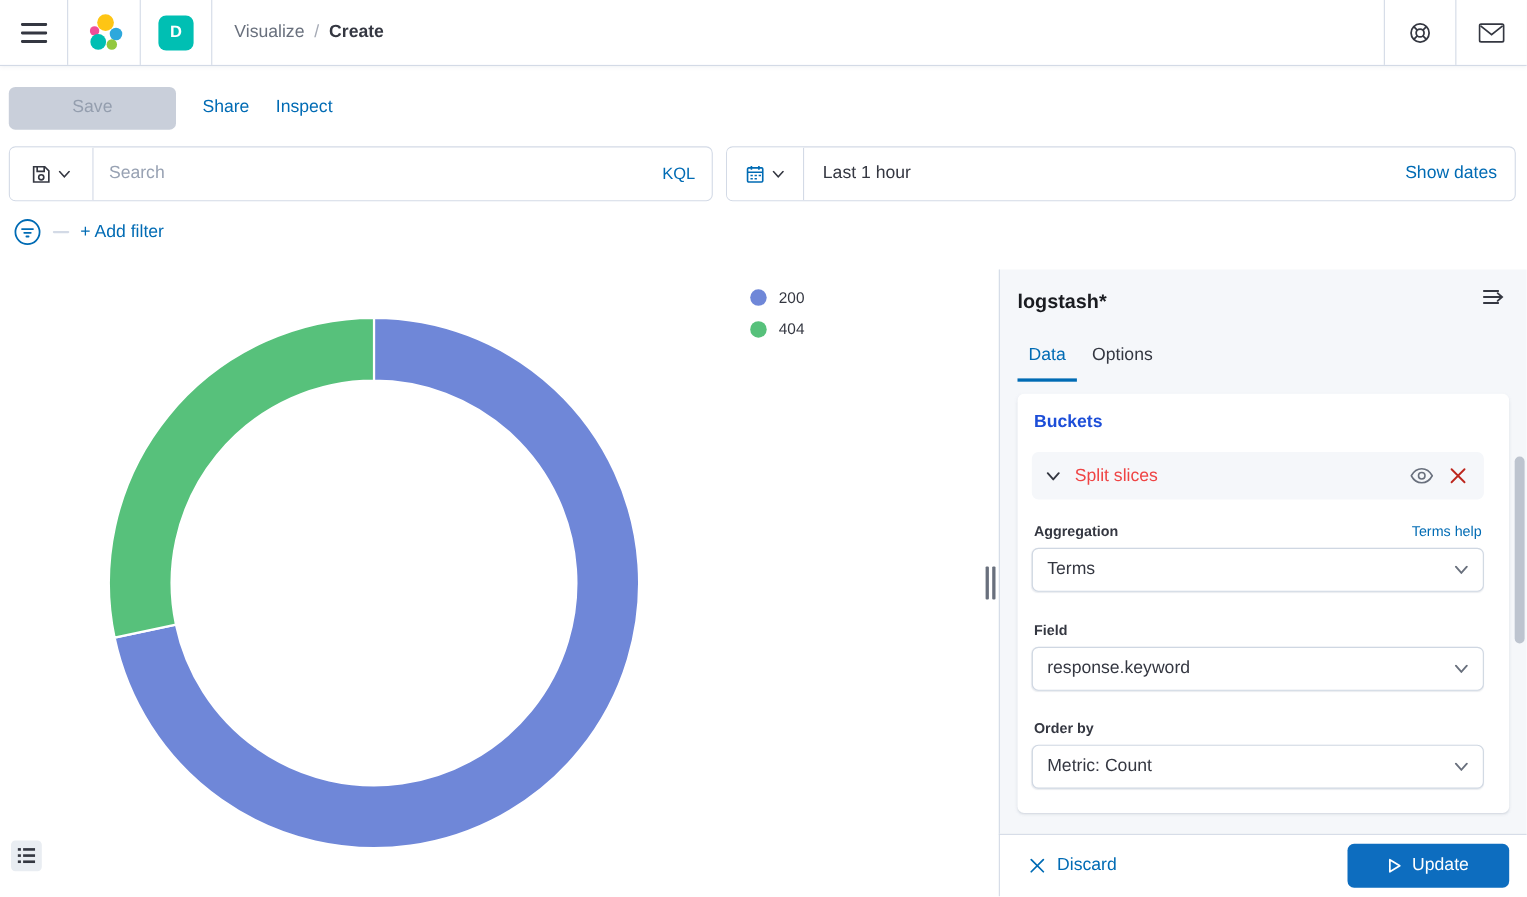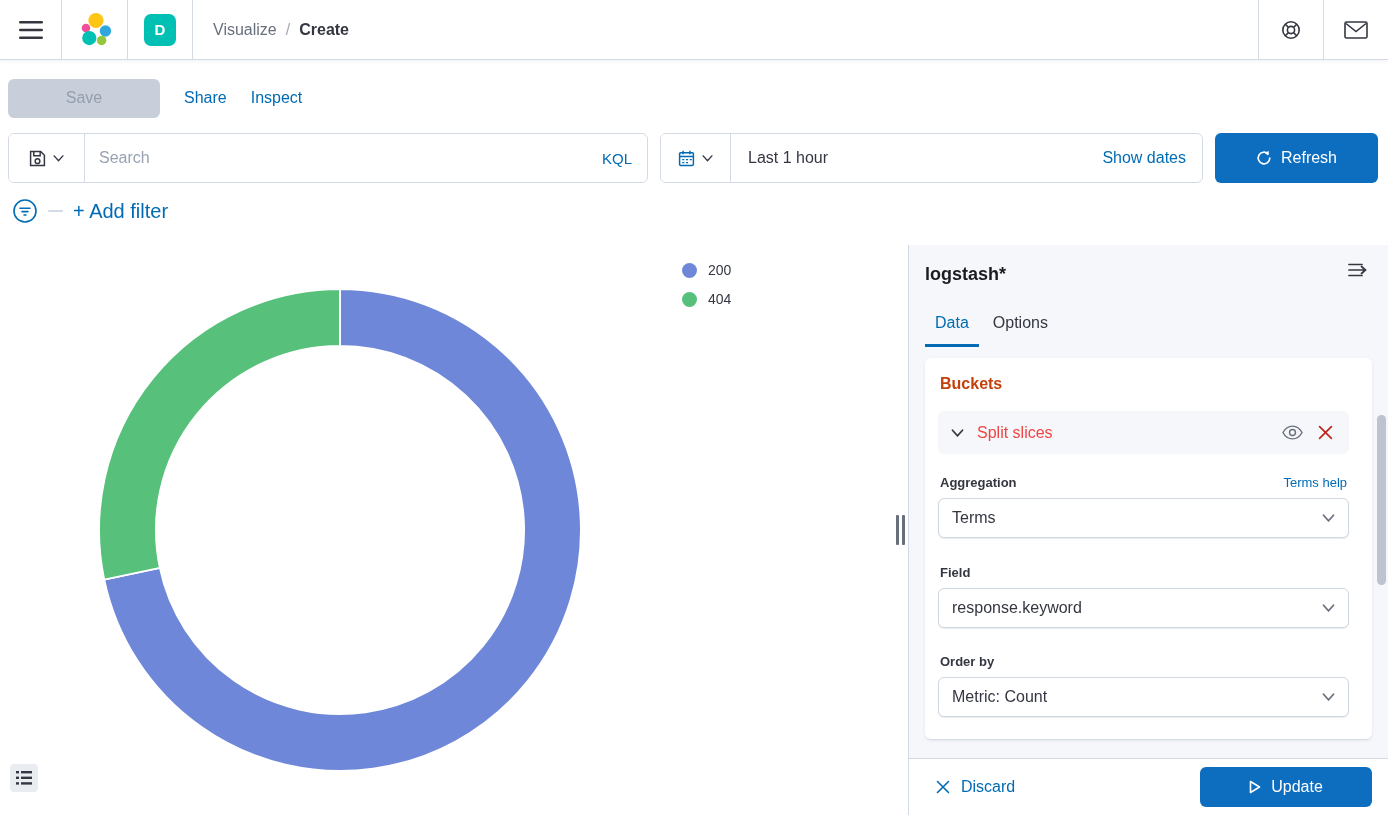--- a/index.html
+++ b/index.html
@@ -45,21 +45,21 @@
   .kql-btn { padding:0 15px; color:#006bb4; font-size:15px; cursor:pointer; }
   .date-text { flex:1; padding-left:17px; font-size:16px; color:#343741; cursor:pointer; }
   .show-dates { padding-right:16px; color:#006bb4; font-size:16px; cursor:pointer; white-space:nowrap; }
   .refresh-btn { width:163px; height:50px; background:#0d6dbf; border:none; border-radius:6px; color:#fff;
                  font-size:16px; font-family:inherit; display:flex; align-items:center; justify-content:center;
                  gap:9px; cursor:pointer; }
 
   
   .filter-row { position:absolute; top:197px; left:12px; height:28px; display:flex; align-items:center; }
   .filter-dash { width:15px; height:2px; background:#d3dae6; border-radius:2px; margin:0 10px; }
-  .add-filter { color:#006bb4; font-size:20px; cursor:pointer; }
+  .add-filter { color:#006bb4; font-size:16px; cursor:pointer; }
 
   
   .main { position:absolute; top:245px; left:0; right:0; bottom:0; background:#fff; }
   .chart-area { position:absolute; left:0; top:0; width:908px; bottom:10px; background:#fff; }
   #donut { position:absolute; left:98px; top:43px; }
   .legend { position:absolute; left:682px; top:17px; display:flex; flex-direction:column; gap:13px; }
   .legend-item { display:flex; align-items:center; gap:11px; cursor:pointer; }
   .legend-dot { width:15px; height:15px; border-radius:50%; flex:0 0 auto; }
   .legend-label { font-size:14px; color:#343741; }
   .legend-toggle { position:absolute; left:10px; bottom:13px; width:28px; height:28px; background:#e9edf2;
@@ -74,42 +74,42 @@
   .panel-header { display:flex; align-items:flex-end; justify-content:space-between; }
   .panel-title { font-size:18px; font-weight:700; color:#1a1c21; }
   .collapse-btn { background:none; border:none; cursor:pointer; padding:4px; }
   .tabs { margin-top:17px; display:flex; gap:4px; }
   .tab { padding:0 10px 12px; font-size:16px; cursor:pointer; background:none; border:none; font-family:inherit;margin-top:12px; }
   .tab.active { color:#006bb4; font-weight:500; border-bottom:3px solid #006bb4; }
   .tab.inactive { color:#343741; border-bottom:3px solid transparent; }
 
   .card { margin-top:11px; background:#fff; border-radius:6px; padding:17px 23px 22px 13px;
           box-shadow:0 2px 2px -1px rgba(152,162,179,.3), 0 1px 5px -2px rgba(152,162,179,.3); }
-  .card-heading { font-size:16px; font-weight:700; color:#c2410c; margin:0 0 18px 2px; }
+  .card-heading { font-size:16px; font-weight:700; color:#1d4ed8; margin:0 0 18px 2px; }
   .bucket-row { background:#f5f7fa; border-radius:6px; height:43px; display:flex; align-items:center;
                 padding:0 13px; cursor:pointer; }
   .bucket-label { font-size:16px; color:#ef4444; margin-left:13px; flex:1; }
   .icon-btn { background:none; border:none; cursor:pointer; padding:2px 3px; display:flex; align-items:center; }
   .form-label { display:flex; justify-content:space-between; align-items:baseline; margin:21px 2px 8px; }
   .form-label b { font-size:13px; font-weight:700; color:#343741; }
   .help-link { font-size:13px; color:#006bb4; cursor:pointer; }
   .select { height:40px; background:#fff; border:1px solid #cfd7e2; border-radius:6px; display:flex;
             align-items:center; padding:0 13px; font-size:16px; color:#343741; cursor:pointer;
             box-shadow:0 1px 1px rgba(152,162,179,.2); }
   .select span { flex:1; }
   .scroll-thumb { position:absolute; right:2px; top:170px; width:9px; height:170px; background:#98a2b3;
                   opacity:.6; border-radius:5px; cursor:pointer; }
 
   
   .panel-footer { position:absolute; left:908px; right:0; bottom:0; height:57px; background:#fff;
                   border-top:1px solid #d3dae6; border-left:1px solid #d3dae6; display:flex; align-items:center;
                   justify-content:space-between; padding:0 16px 0 27px; }
   .discard-btn { display:flex; align-items:center; gap:11px; color:#006bb4; font-size:16px; background:none;
                  border:none; font-family:inherit; cursor:pointer; }
-  .update-btn { width:172px; height:40px; background:#0d6dbf; border:none; border-radius:6px; color:#fff;
+  .update-btn { width:147px; height:40px; background:#0d6dbf; border:none; border-radius:6px; color:#fff;
                 font-size:16px; font-family:inherit; display:flex; align-items:center; justify-content:center;
                 gap:10px; cursor:pointer; }
 </style>
 </head>
 <body>
 
 <div id="app">
 
   <header class="top-bar">
     <div class="hdr-cell menu-btn">
@@ -190,27 +190,20 @@
             <path d="M4 9 H6 M7.5 9 H9.5 M11 9 H13 M4 11.8 H6 M7.5 11.8 H9.5" stroke-width="1.2"></path>
           </g>
         </svg>
         <svg width="11" height="7" viewBox="0 0 12 8">
           <polyline points="1,1 6,6.5 11,1" fill="none" stroke="#343741" stroke-width="1.6" stroke-linecap="round"></polyline>
         </svg>
       </div>
       <div class="date-text">Last 1 hour</div>
       <div class="show-dates">Show dates</div>
     </div>
-    <button class="refresh-btn">
-      <svg width="16" height="16" viewBox="0 0 16 16">
-        <path d="M13.8 8 A5.8 5.8 0 1 1 12 3.8" fill="none" stroke="#fff" stroke-width="1.7" stroke-linecap="round"></path>
-        <polygon points="12.6,0.8 12.6,5.4 8.4,3.4" fill="#fff" transform="rotate(12 12 3)"></polygon>
-      </svg>
-      <span>Refresh</span>
-    </button>
   </div>
 
   <div class="filter-row">
     <svg width="26" height="26" viewBox="0 0 26 26" style="cursor:pointer">
       <g fill="none" stroke="#006bb4" stroke-width="1.6" stroke-linecap="round">
         <circle cx="13" cy="13" r="11"></circle>
         <path d="M8 10.2 H18 M10 13.6 H16 M12 17 H14"></path>
       </g>
     </svg>
     <div class="filter-dash"></div>

